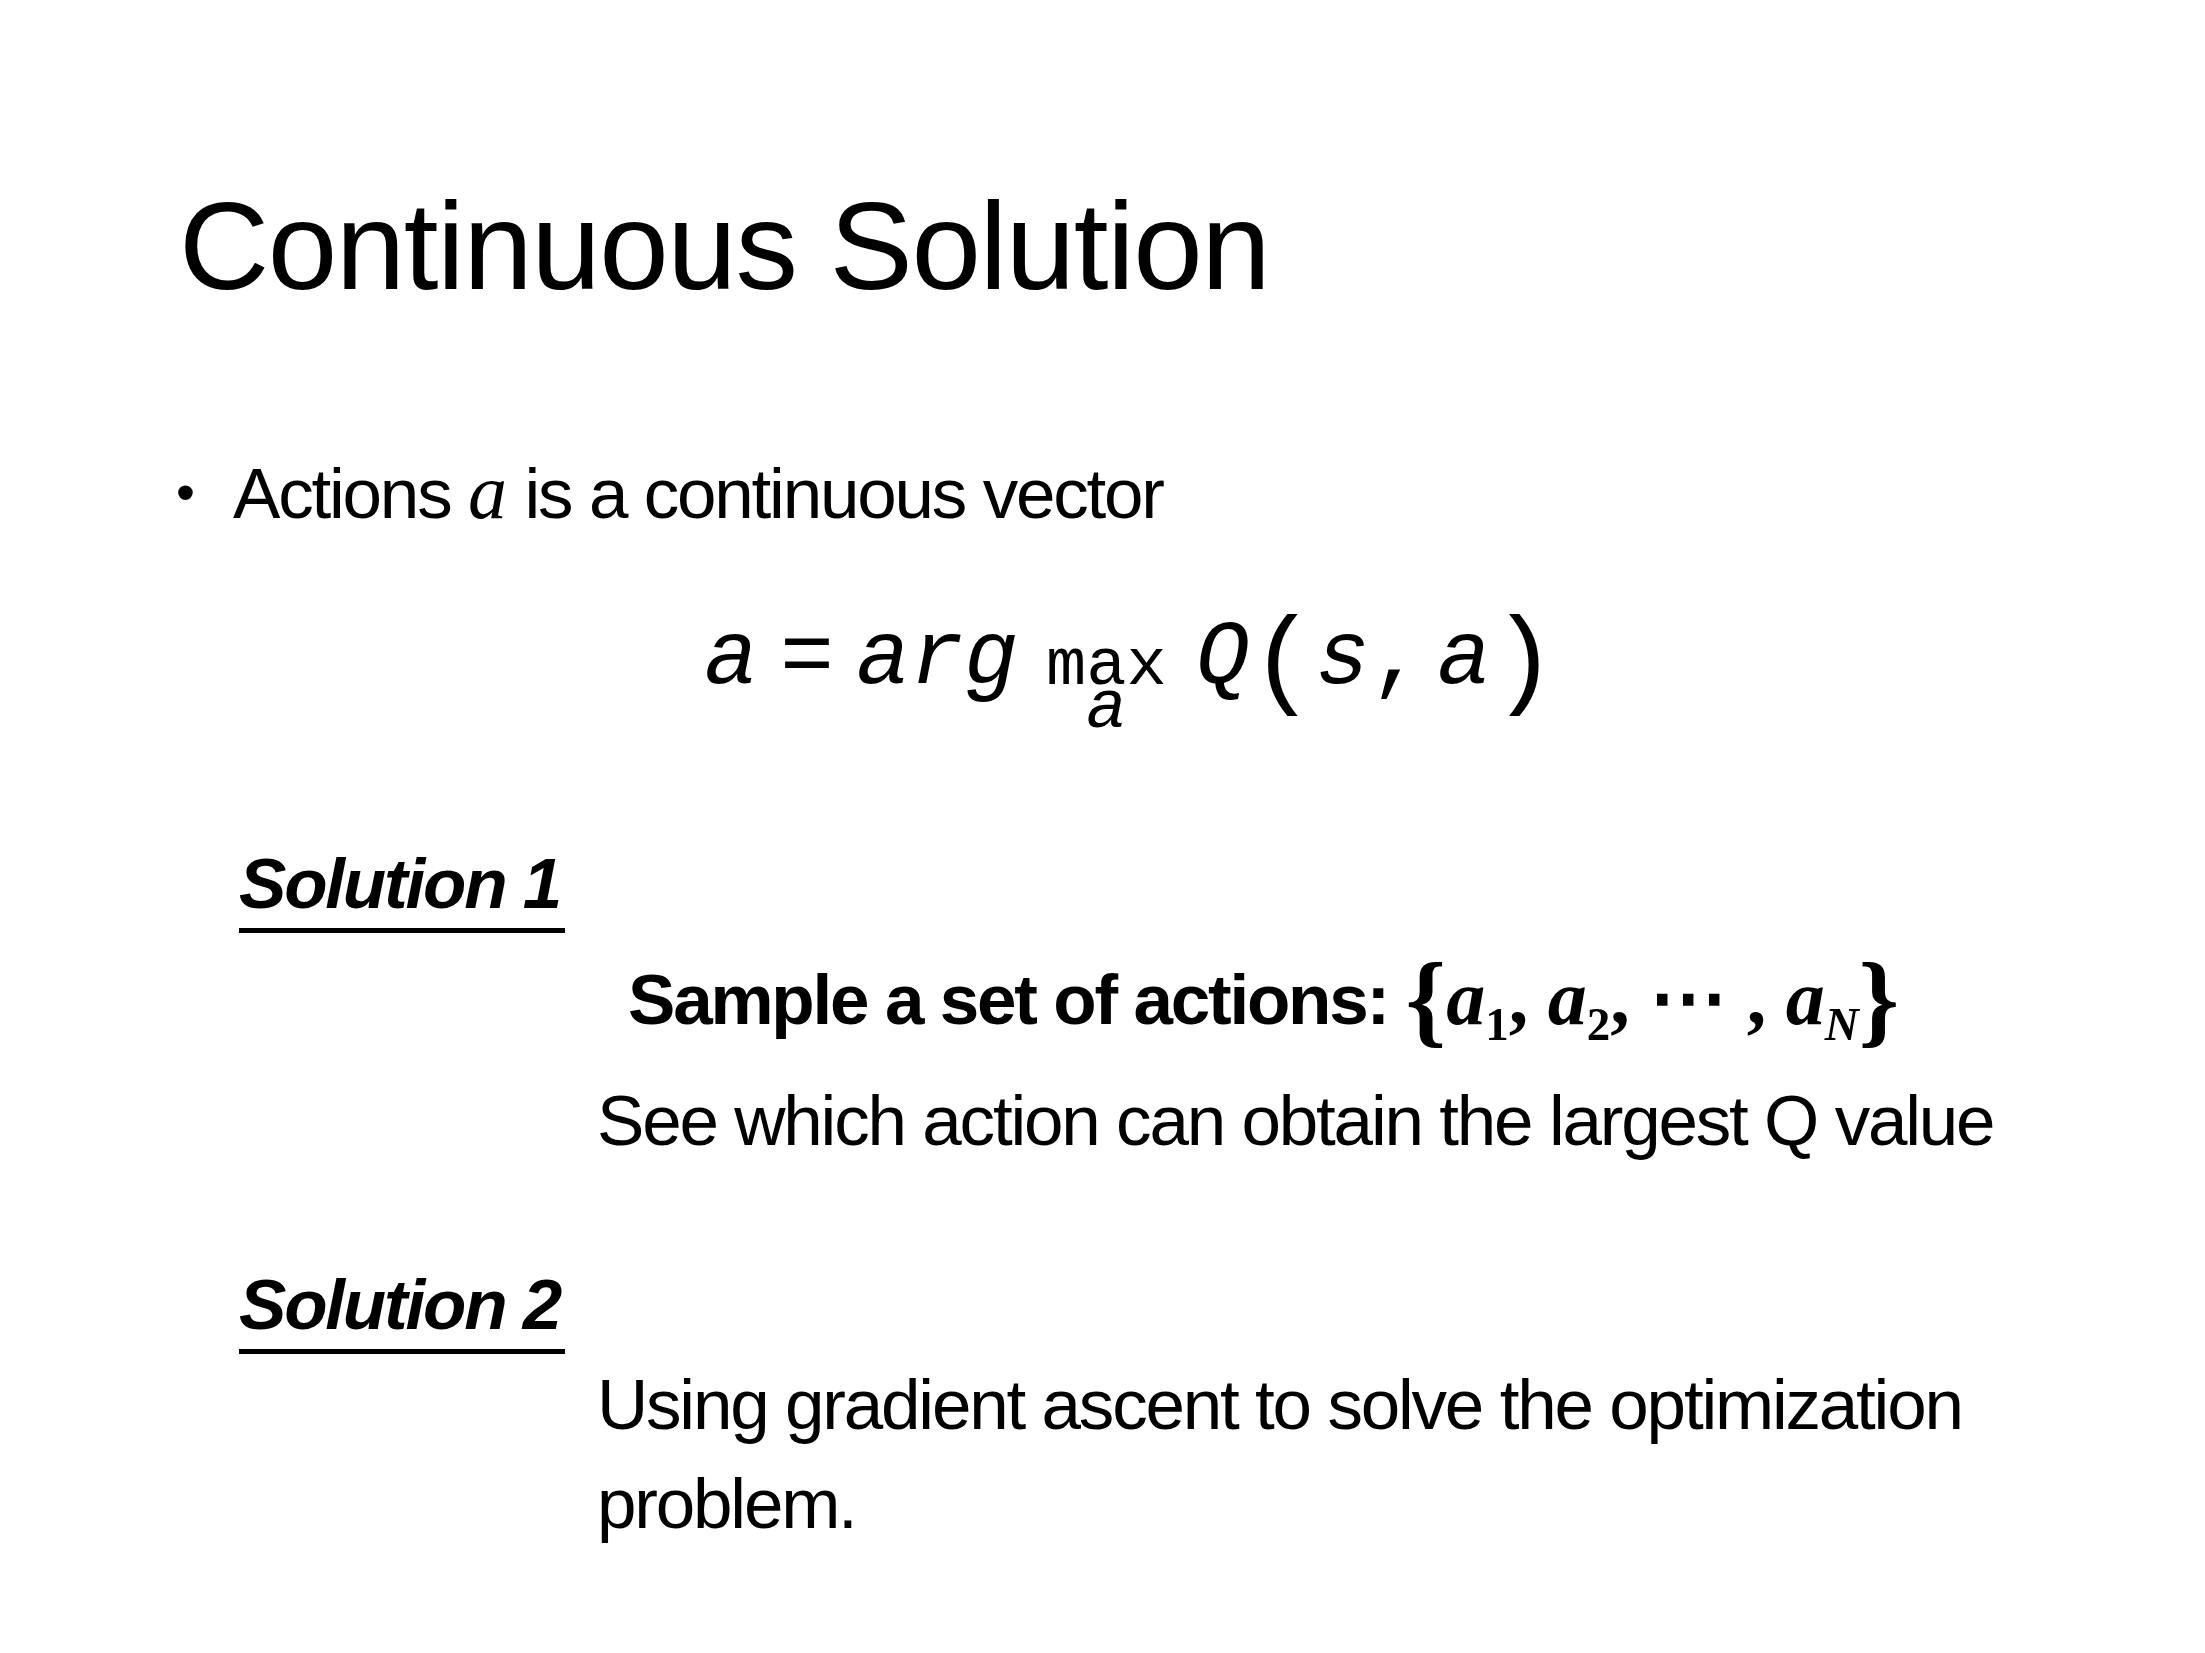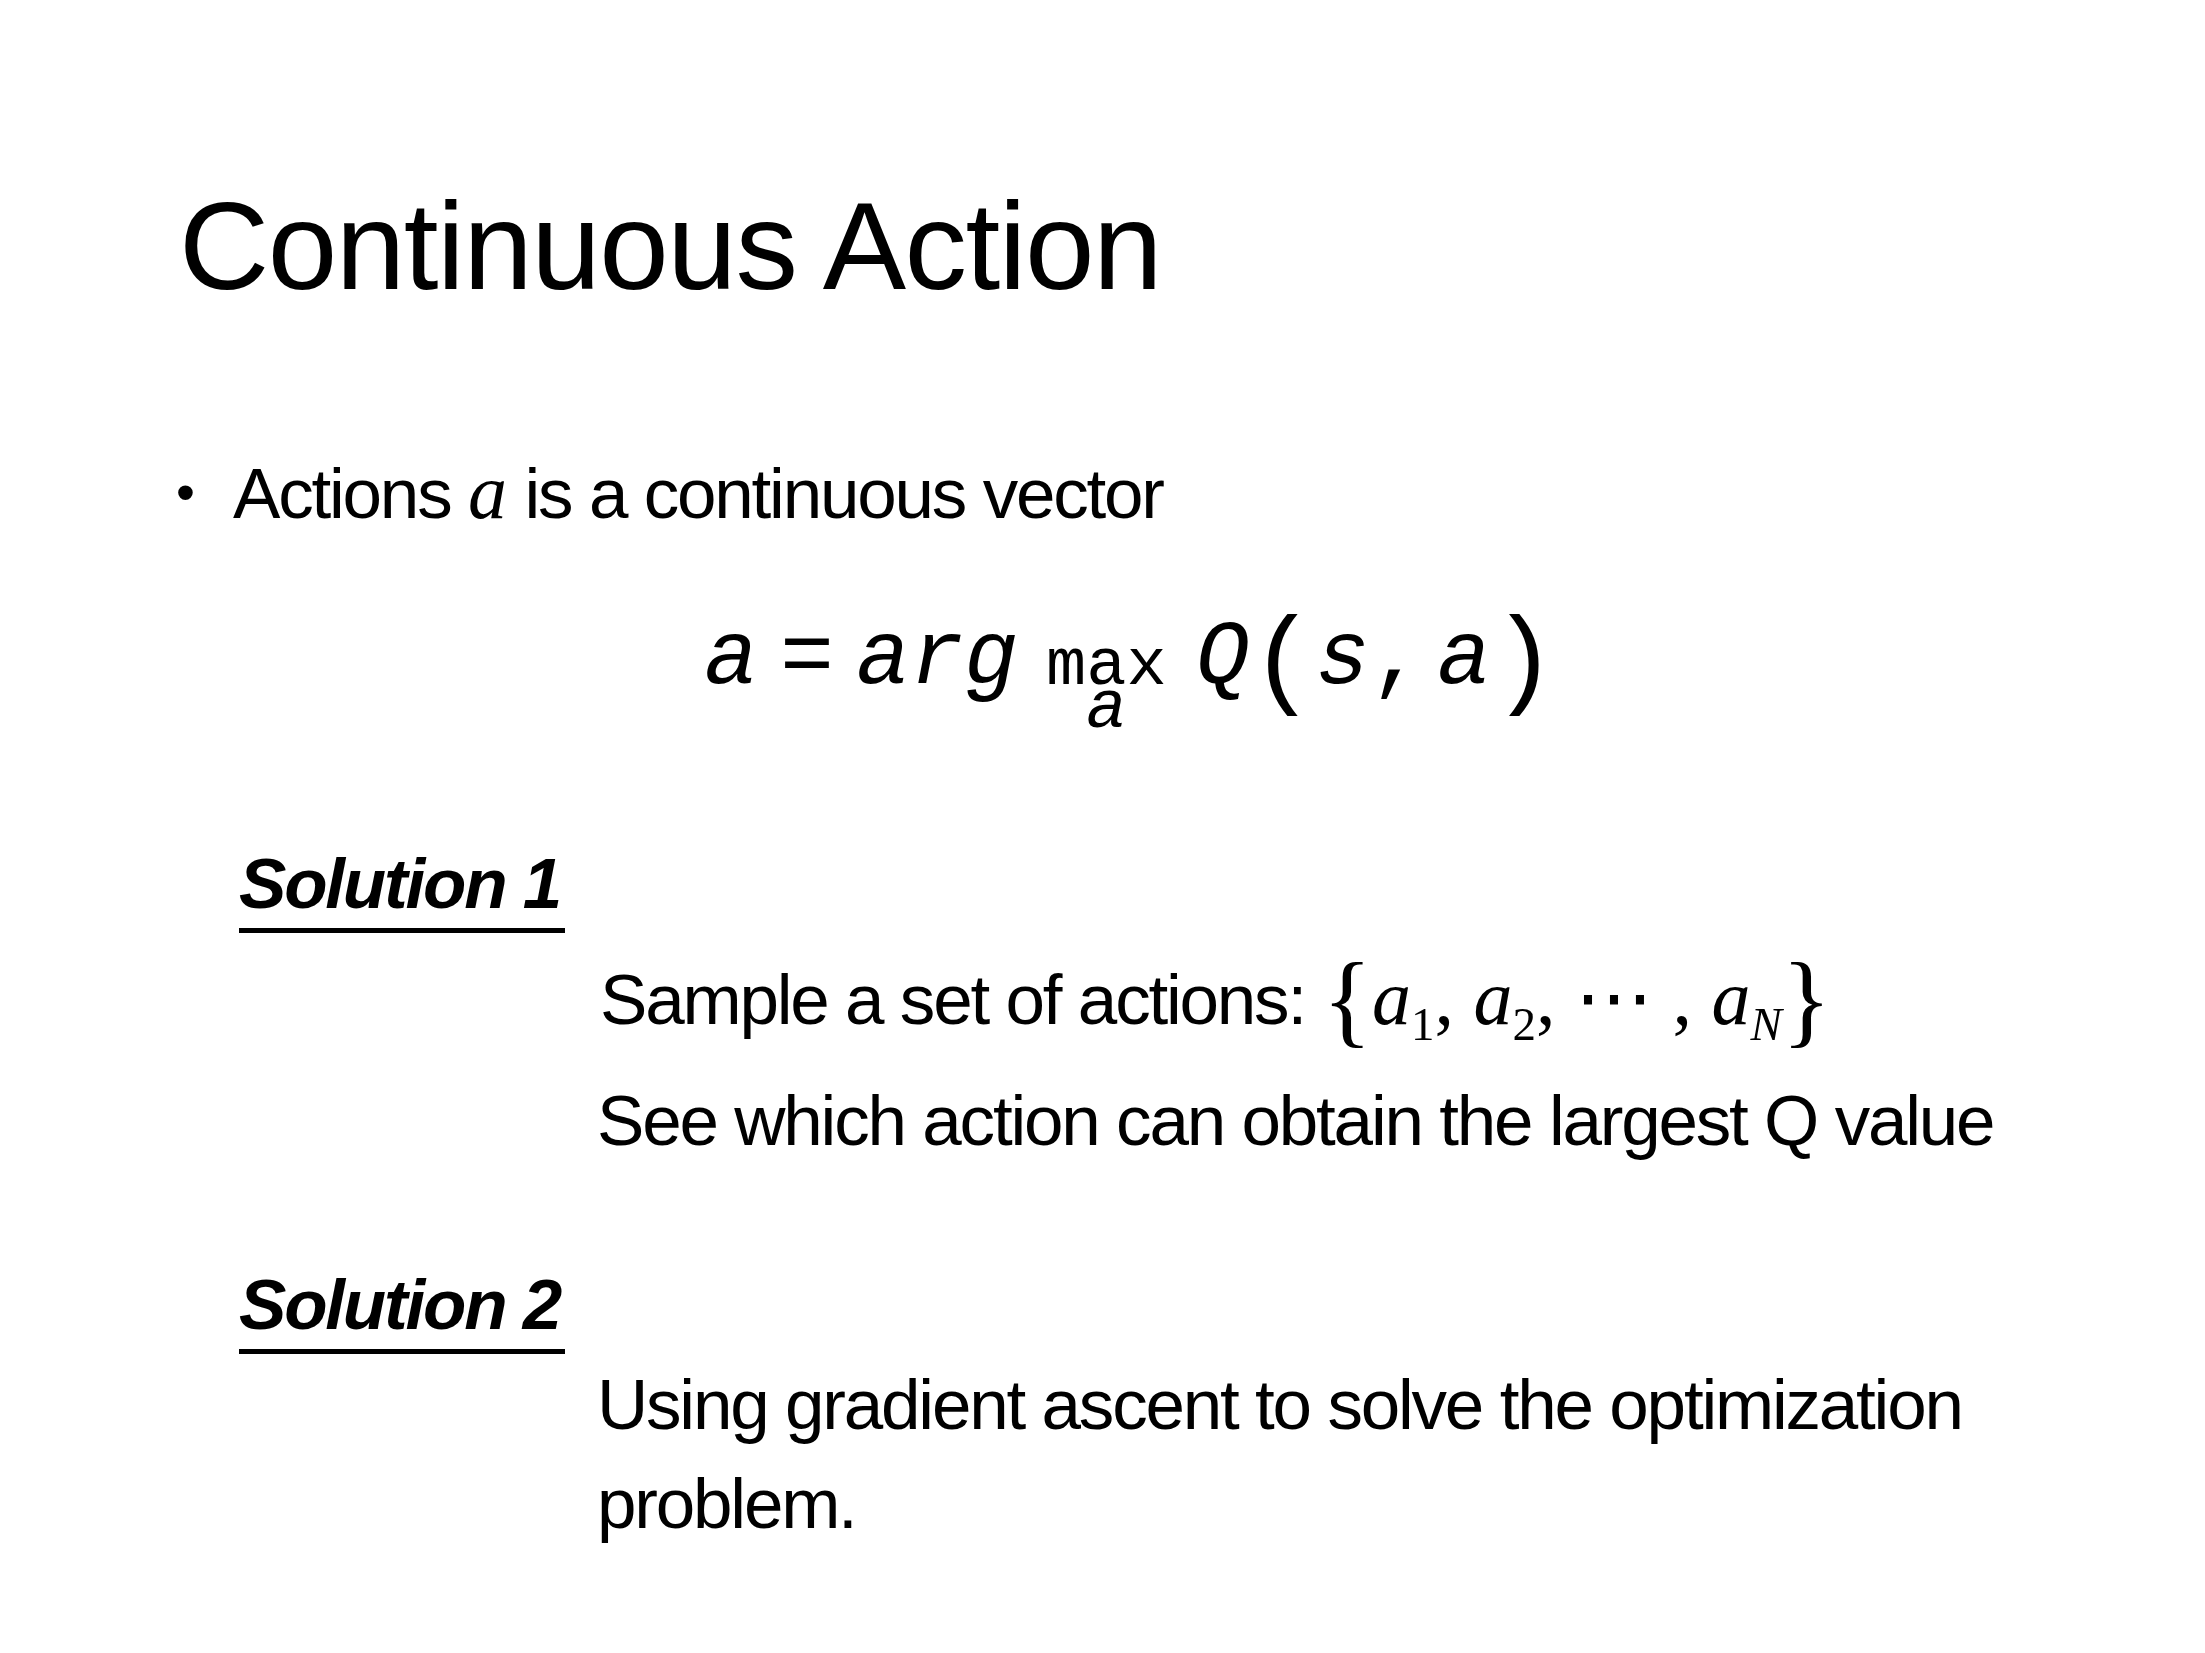--- a/index.html
+++ b/index.html
@@ -35,36 +35,36 @@
   .eq-comma { font-style: normal; margin-right: 13.2px; }
 
   
   .sol-heading { font-size: 71px; font-weight: bold; font-style: italic; letter-spacing: -2.2px;
                  display: inline-block; border-bottom: 5.1px solid #000; padding-bottom: 9px; padding-right: 4.4px; }
   .sol1-pos { left: 239px; top: 848px; }
   .sol2-pos { left: 239px; top: 1269px; }
 
   
   .body-line { font-size: 71px; letter-spacing: -2.2px; }
-  .sample-line { left: 600px; top: 948px; }
+  .sample-line { left: 628px; top: 948px; font-weight: bold; }
   .see-line   { left: 597px; top: 1085px; }
   .using-line1 { left: 597px; top: 1369px; }
   .using-line2 { left: 597px; top: 1468px; }
 
   
   .sample-math { font-size: 78px; }
   .set-brace { font-style: normal; font-size: 103px; vertical-align: -10.3px; }
   .msub { font-size: 47px; vertical-align: -16px; font-style: normal; }
   .msub-italic { font-style: italic; }
   .mdots { font-style: normal; }
 </style>
 </head>
 <body>
 
-<div class="abs title">Continuous Action</div>
+<div class="abs title">Continuous Solution</div>
 
 <div class="abs bullet-line"><span class="bullet-marker">•</span><span>Actions </span><span class="math bullet-math-a">a</span><span> is a </span><span class="italic-sans">continuous vector</span></div>
 
 <div class="abs equation"><span>a</span><span class="eq-equals">=</span><span class="eq-arg">arg</span><span class="eq-maxcol"><span class="eq-max">max</span><span class="eq-max-sub">a</span></span><span class="eq-q">Q</span><span class="eq-paren">(</span><span>s</span><span class="eq-comma">,</span><span>a</span><span class="eq-paren">)</span></div>
 
 <div class="abs sol1-pos"><span class="sol-heading">Solution 1</span></div>
 
 <div class="abs body-line sample-line"><span>Sample a set of actions: </span><span class="math sample-math"><span class="set-brace">{</span><span>a</span><span class="msub">1</span><span class="mdots">, </span><span>a</span><span class="msub">2</span><span class="mdots">, </span><span class="mdots">⋯</span><span class="mdots"> , </span><span>a</span><span class="msub msub-italic">N</span><span class="set-brace">}</span></span></div>
 
 <div class="abs body-line see-line">See which action can obtain the largest Q value</div>

